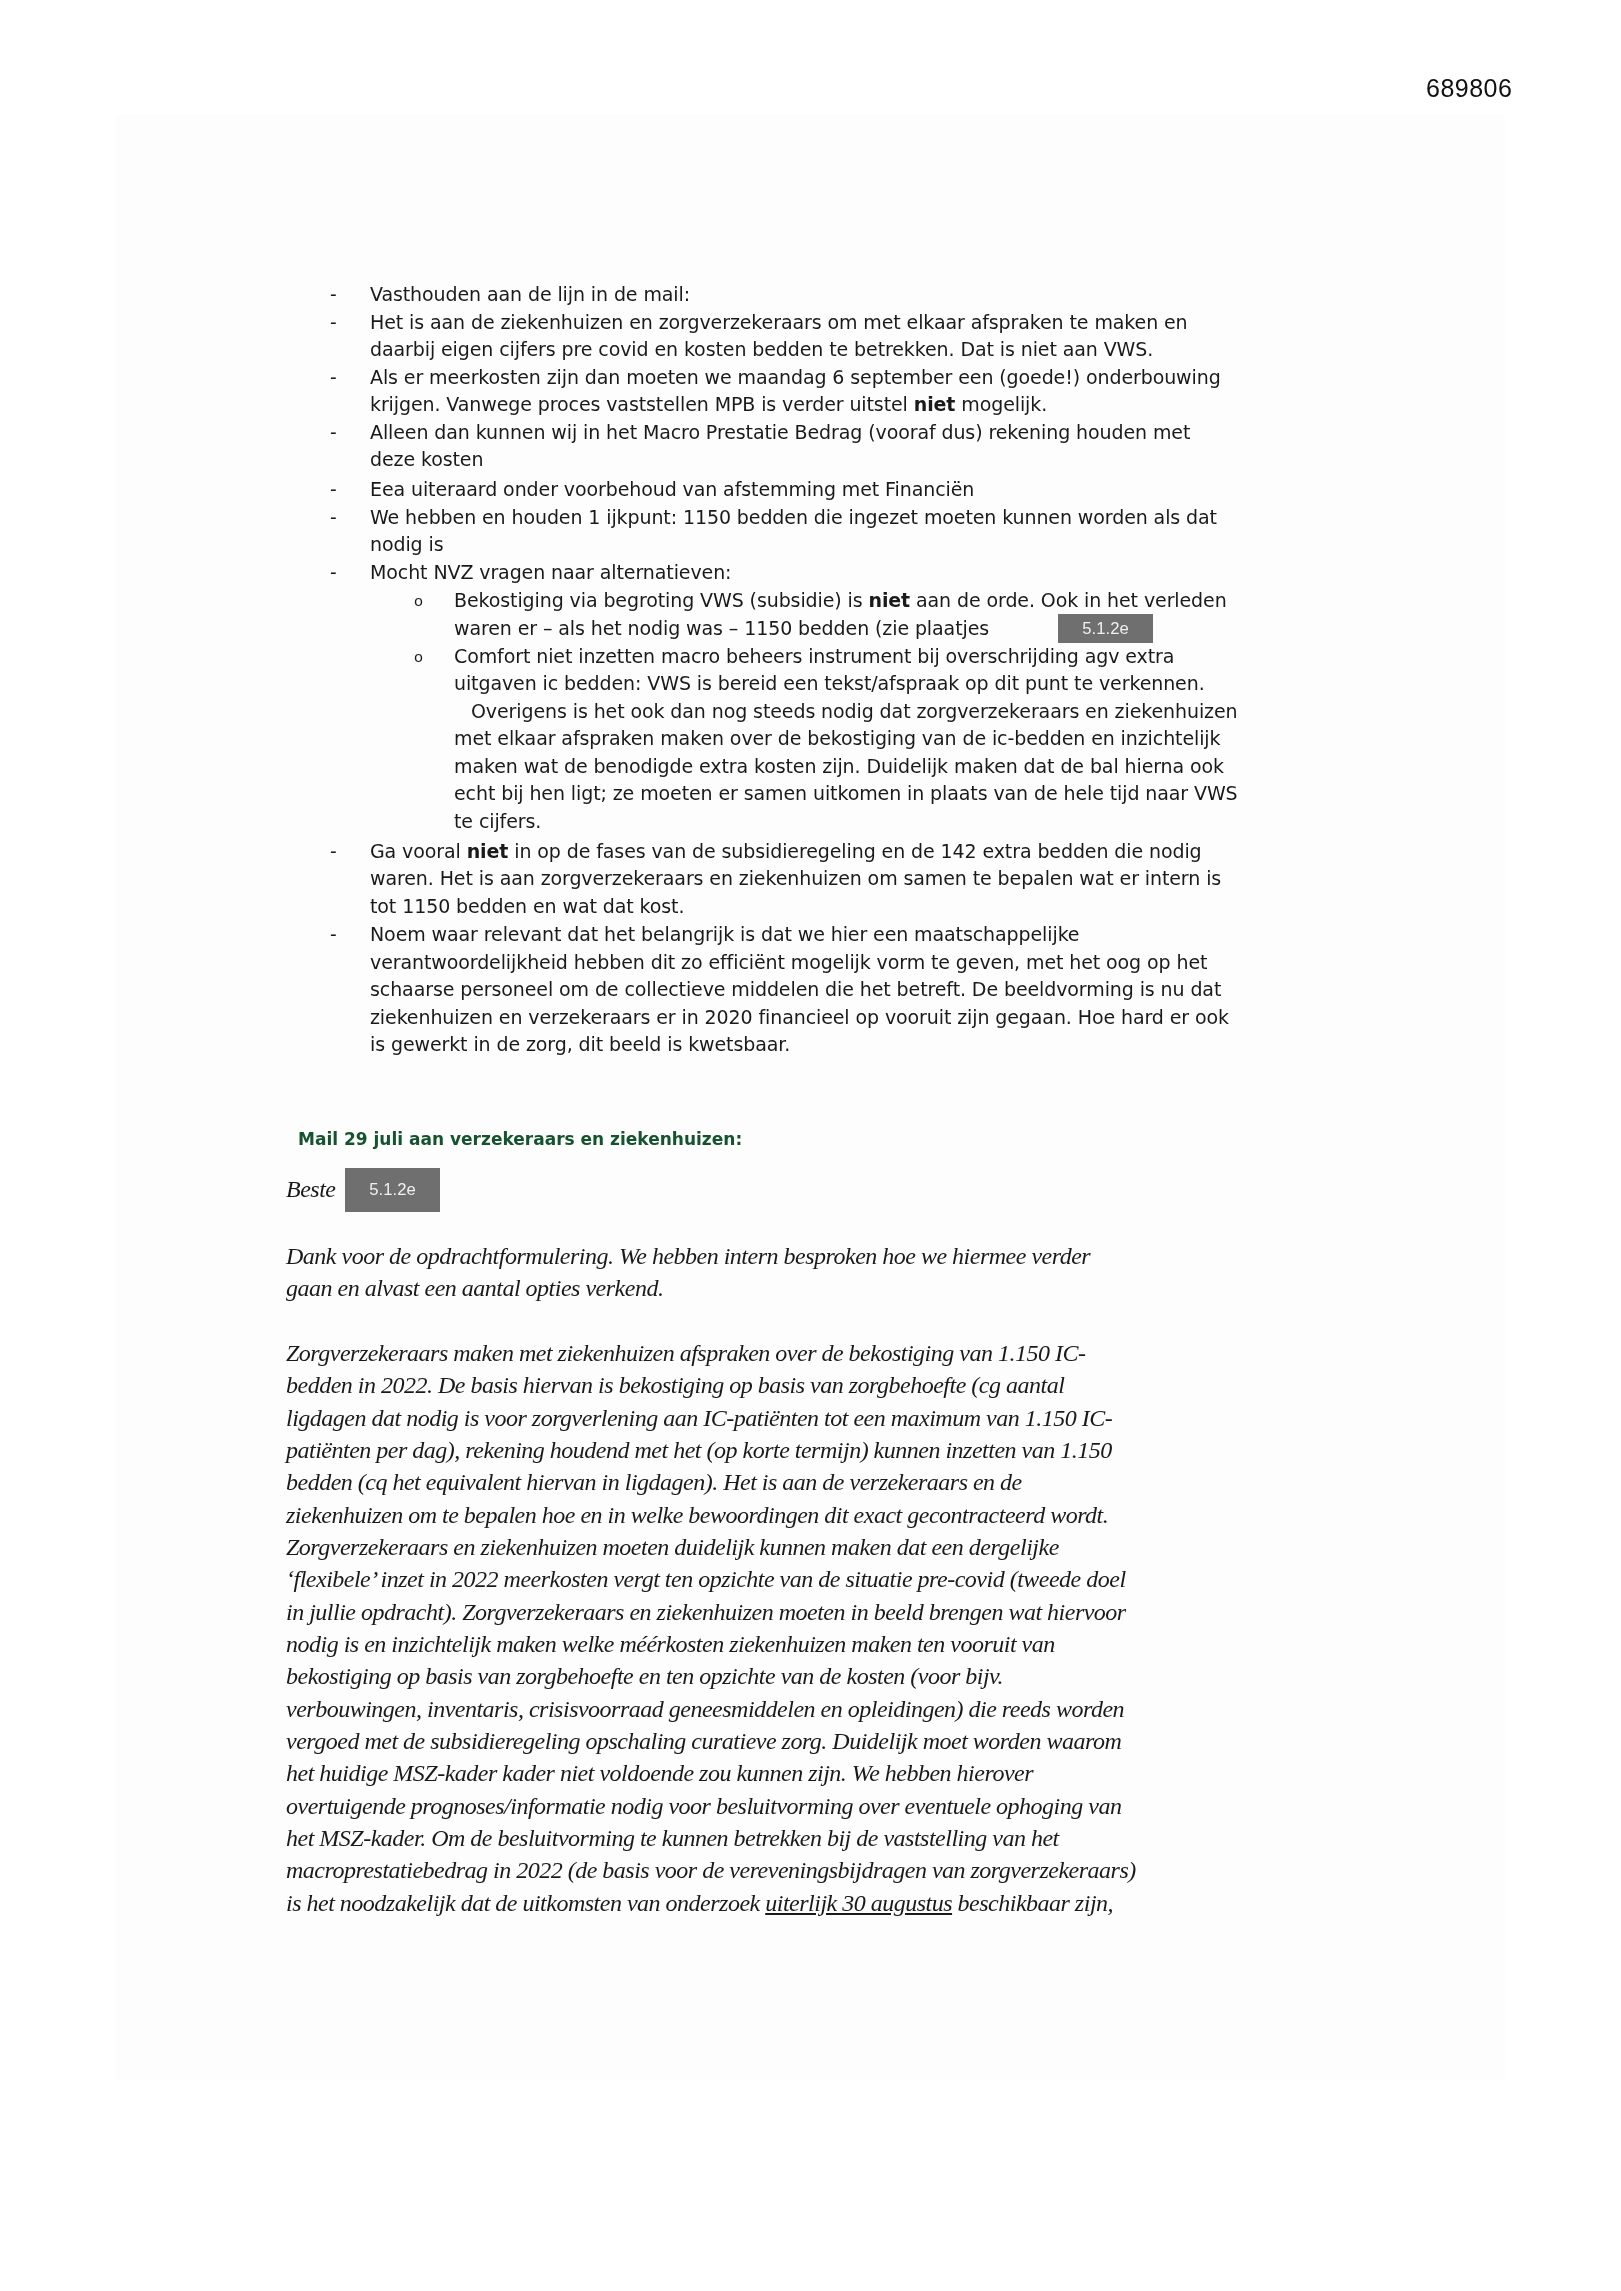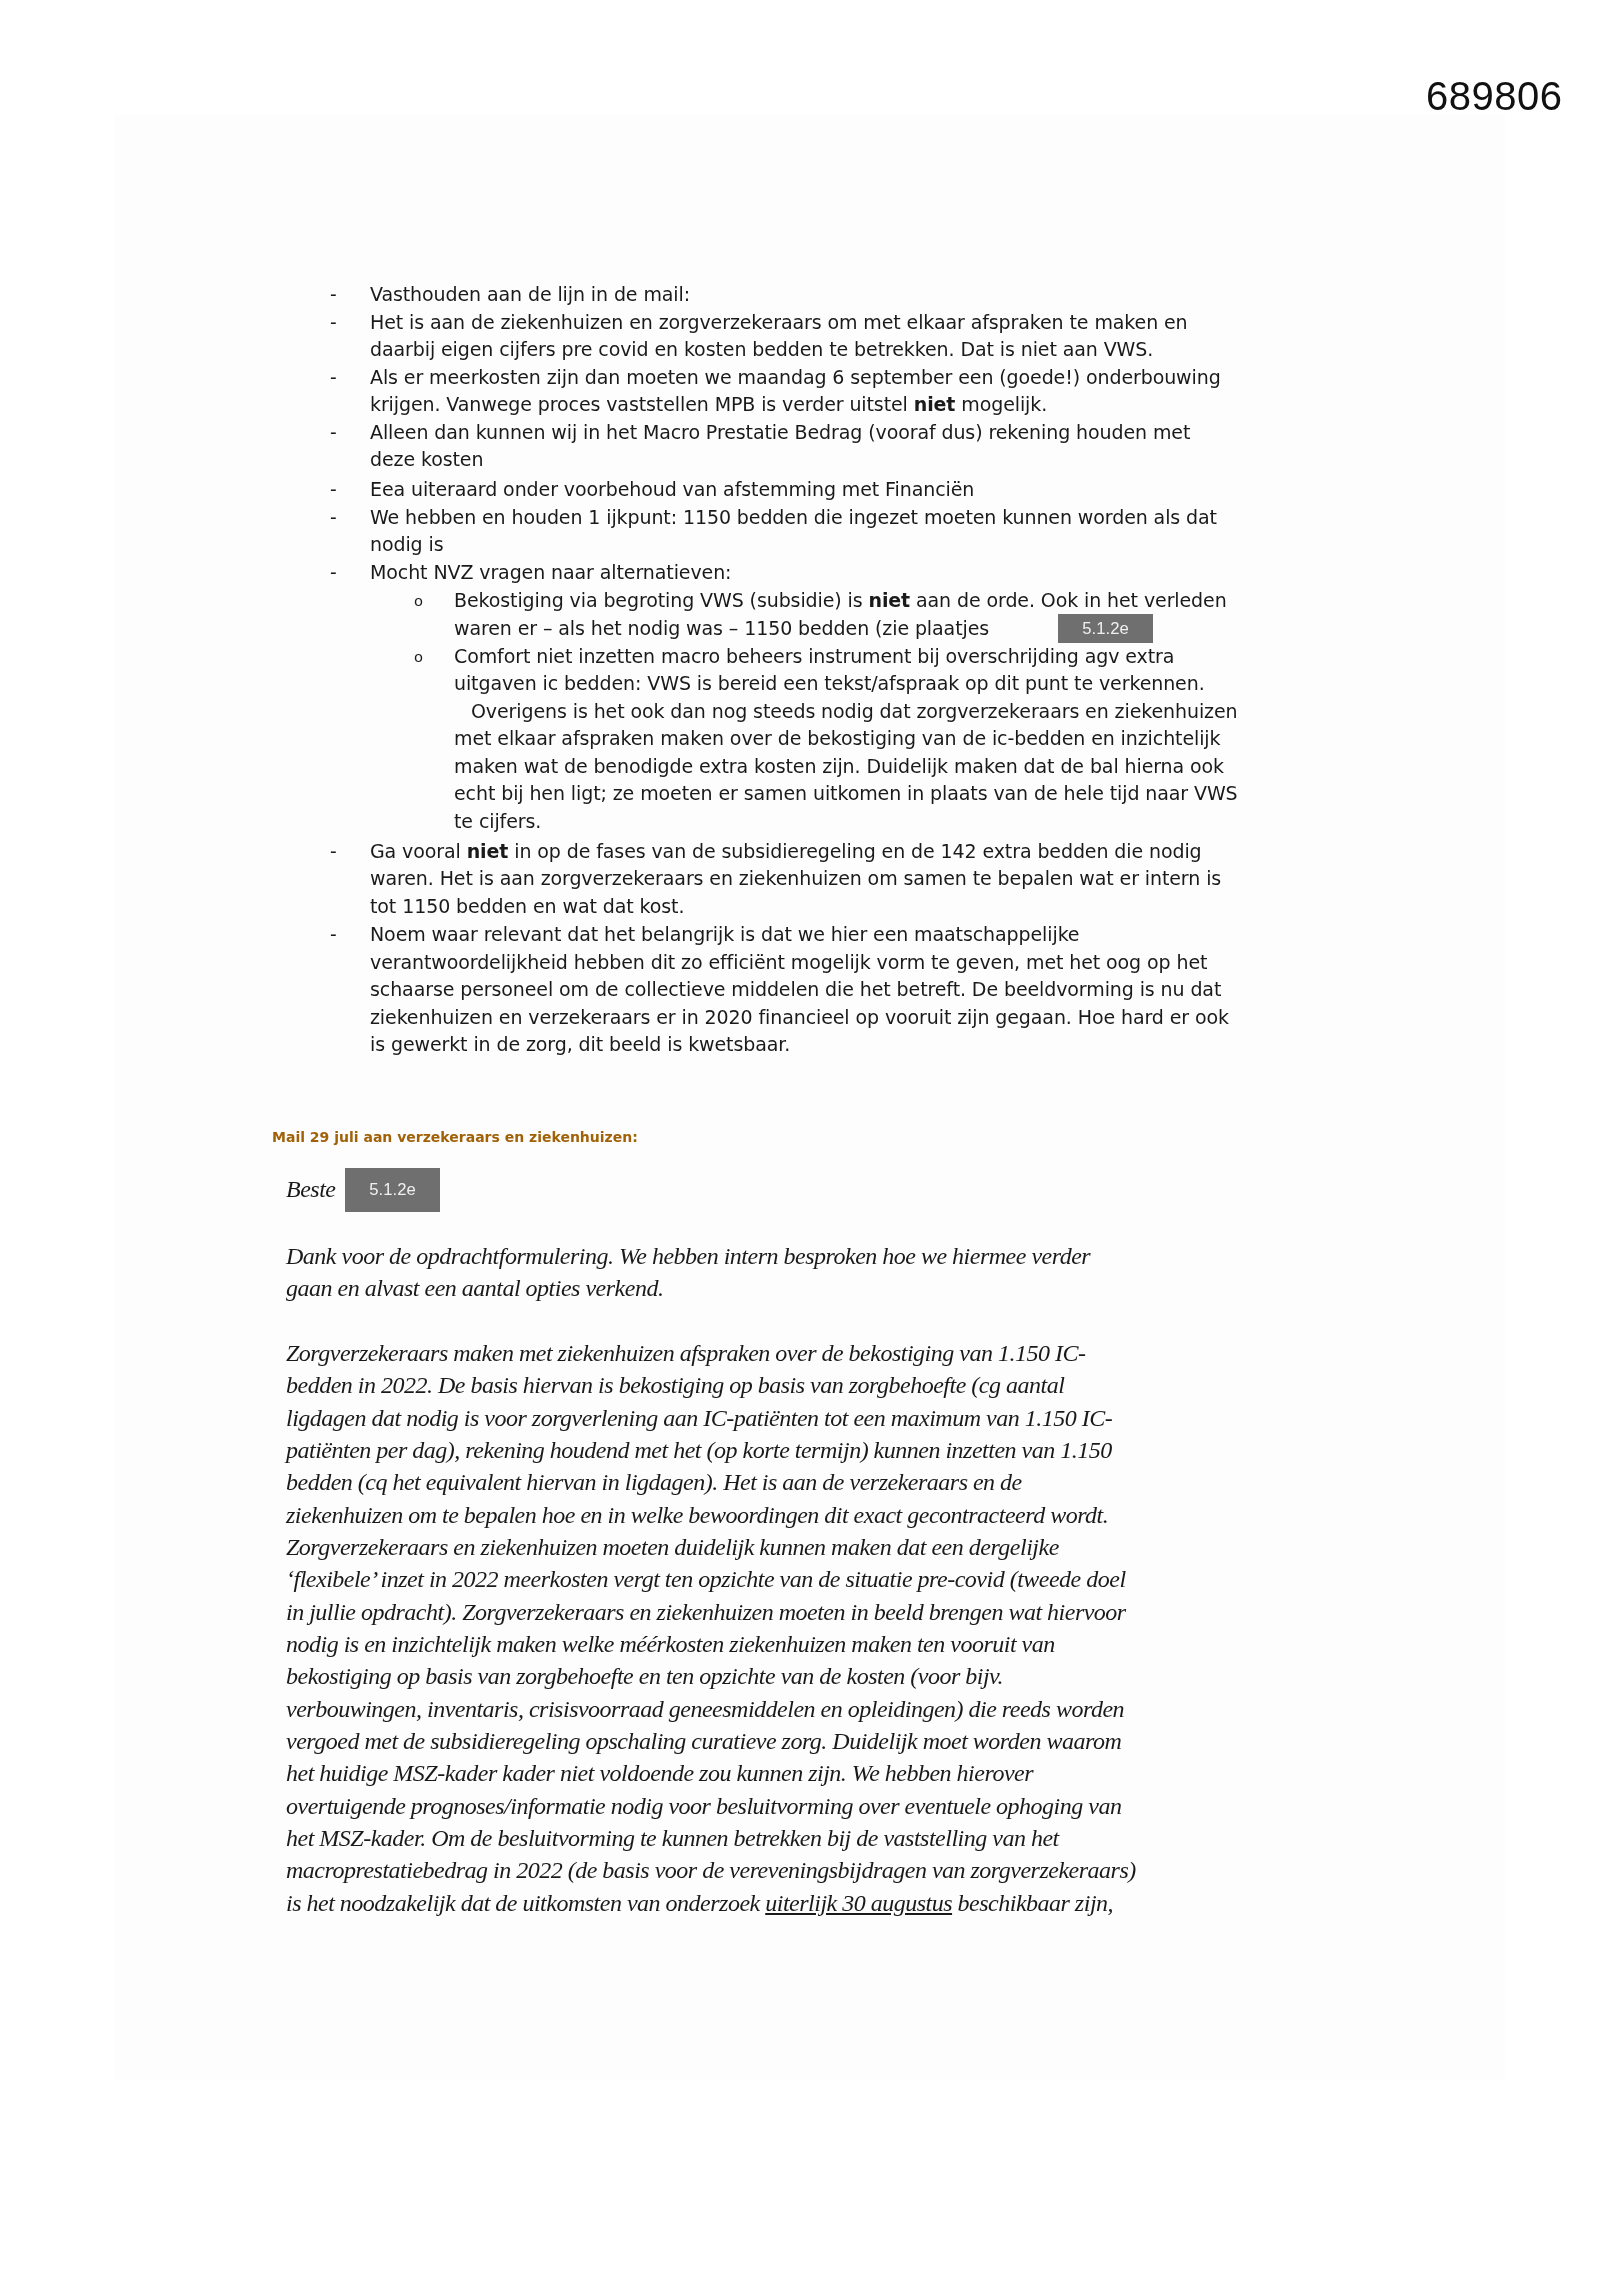--- a/index.html
+++ b/index.html
@@ -3,33 +3,33 @@
 <meta charset="utf-8">
 <style>
   html, body { margin: 0; padding: 0; background: #ffffff; }
   body { width: 1621px; height: 2292px; position: relative; overflow: hidden; }
   .scan-area {
     position: absolute; left: 115px; top: 115px; width: 1390px; height: 1965px;
     background: #fdfdfd;
   }
   .doc-id {
     position: absolute; left: 1426px; top: 74px;
-    font-family: "Liberation Sans", sans-serif; font-size: 40px; color: #111;
+    font-family: "Liberation Sans", sans-serif; font-size: 25px; color: #111;
     letter-spacing: 0.5px;
   }
   .bl {
     position: absolute; font-family: "DejaVu Sans", sans-serif; font-size: 19px;
     color: #1a1a1a; white-space: nowrap; line-height: 27.4px; letter-spacing: -0.1px;
   }
   .dash { position: absolute; font-family: "DejaVu Sans", sans-serif; font-size: 18.6px; color: #1a1a1a; line-height: 27.4px; }
   .circ { position: absolute; font-family: "DejaVu Sans", sans-serif; font-size: 14.7px; color: #1a1a1a; line-height: 27.4px; }
   .bl b, .heading { font-weight: bold; }
   .heading {
-    position: absolute; left: 272px; top: 1129px;
-    font-family: "DejaVu Sans", sans-serif; font-size: 14px; color: #a16207; white-space: nowrap;
+    position: absolute; left: 298px; top: 1129px;
+    font-family: "DejaVu Sans", sans-serif; font-size: 17px; color: #14532d; white-space: nowrap;
   }
   .il {
     position: absolute; left: 286px; font-family: "Liberation Serif", serif; font-style: italic;
     font-size: 24px; color: #1a1a1a; white-space: nowrap; line-height: 32px; letter-spacing: -0.5px;
   }
   .il u { }
   .redact {
     position: absolute; background: #6f6f6f; color: #f0f0f0;
     font-family: "Liberation Sans", sans-serif; font-size: 16.7px;
     display: flex; align-items: center; justify-content: center;

